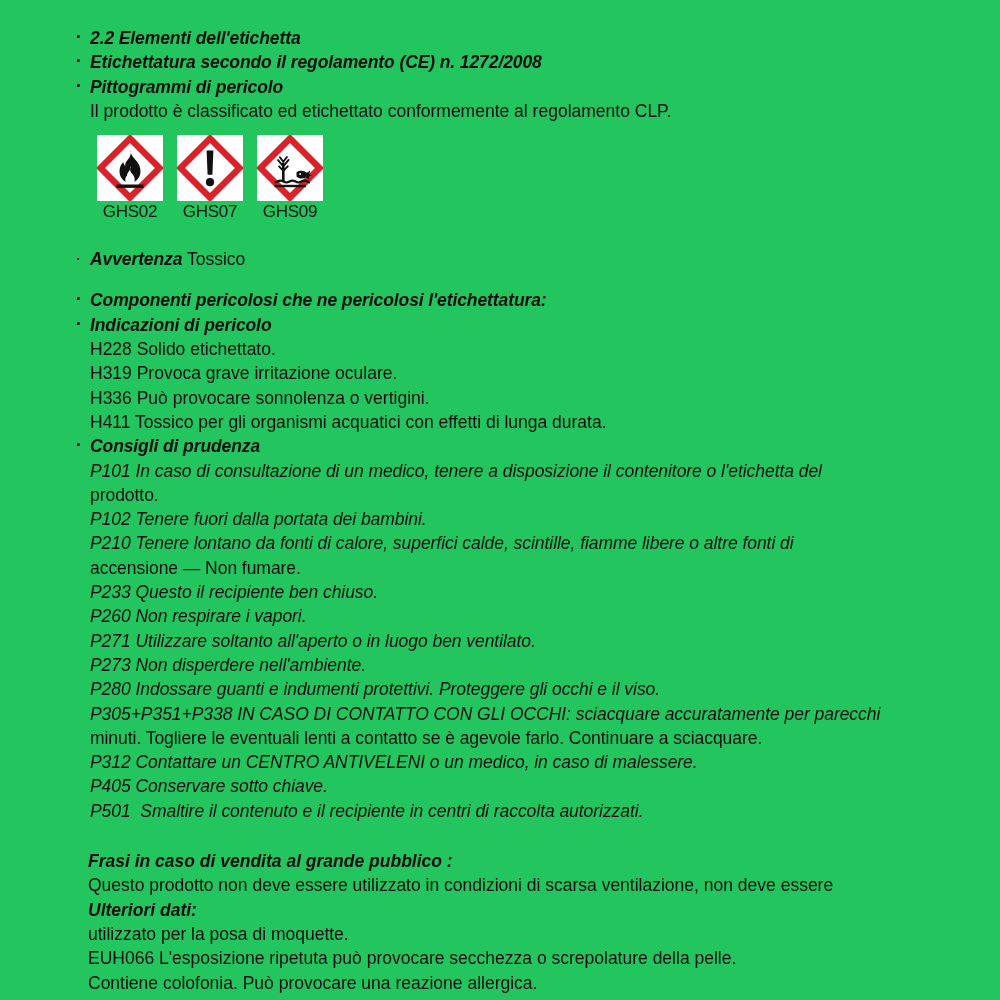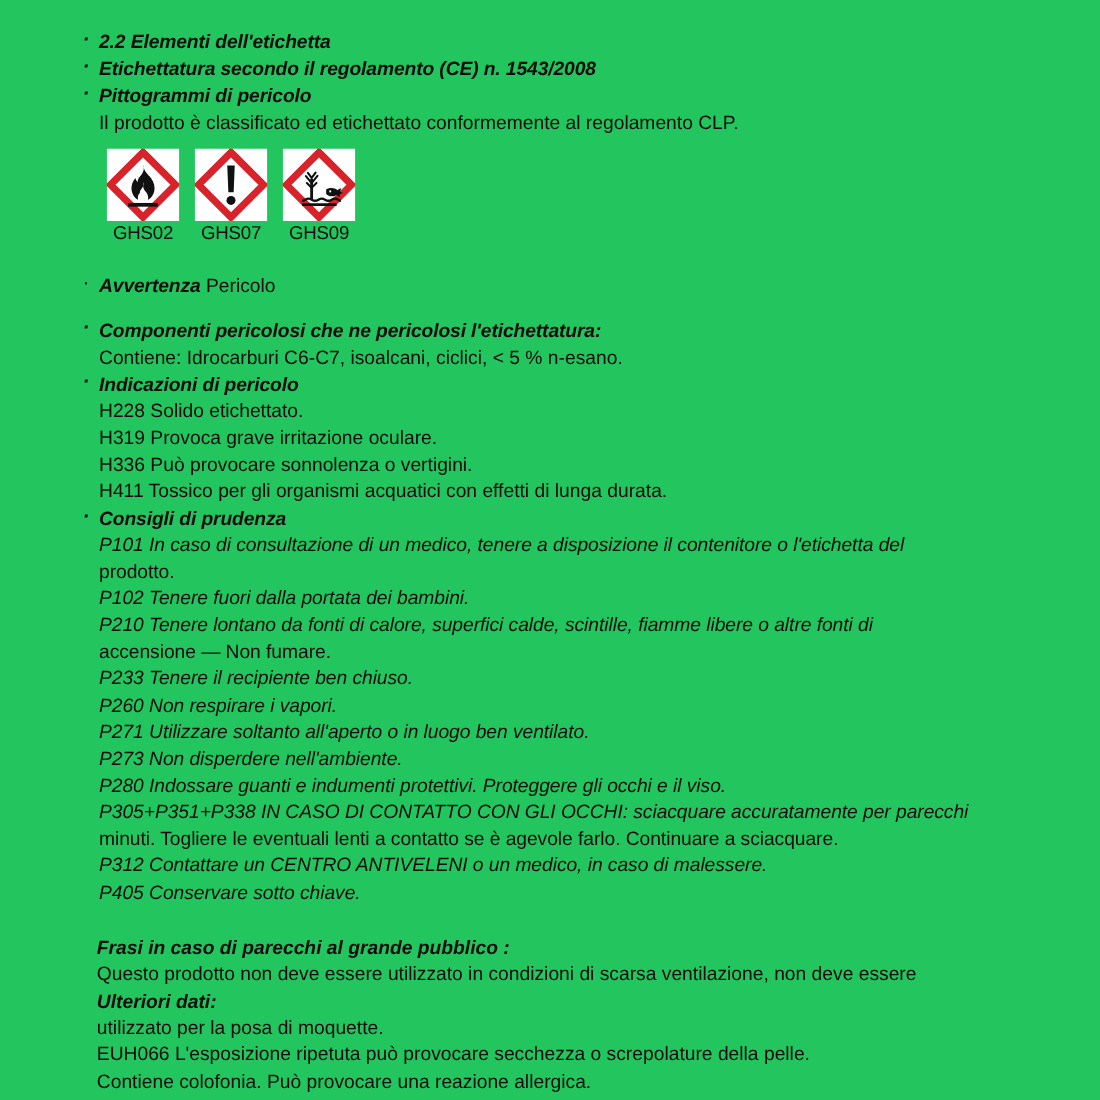--- a/index.html
+++ b/index.html
@@ -105,21 +105,21 @@
     color: #111;
   }
 </style>
 </head>
 <body>
 
 <div class="page">
 
   <div class="row bullet-row hdr">2.2 Elementi dell'etichetta</div>
 
-  <div class="row bullet-row hdr">Etichettatura secondo il regolamento (CE) n. 1543/2008</div>
+  <div class="row bullet-row hdr">Etichettatura secondo il regolamento (CE) n. 1272/2008</div>
 
   <div class="row bullet-row hdr">Pittogrammi di pericolo</div>
 
   <div class="row plain">Il prodotto è classificato ed etichettato conformemente al regolamento CLP.</div>
 
   <div class="picto-strip">
 
     <div class="picto-cell">
       <div class="picto">
         <svg width="66" height="66" viewBox="0 0 66 66">
@@ -167,58 +167,58 @@
           </g>
         </svg>
       </div>
       <div class="picto-label">GHS09</div>
     </div>
 
   </div>
 
   <div class="gap-lg"></div>
 
-  <div class="row bullet-row"><span class="hdr">Avvertenza</span><span class="inline-normal"> </span><span class="inline-normal">Pericolo</span></div>
+  <div class="row bullet-row"><span class="hdr">Avvertenza</span><span class="inline-normal"> </span><span class="inline-normal">Tossico</span></div>
 
   <div class="gap-md"></div>
 
   <div class="row bullet-row hdr">Componenti pericolosi che ne pericolosi l'etichettatura:</div>
-  <div class="row plain">Contiene: Idrocarburi C6-C7, isoalcani, ciclici, &lt; 5 % n-esano.</div>
 
   <div class="row bullet-row hdr">Indicazioni di pericolo</div>
   <div class="row plain">H228 Solido etichettato.</div>
   <div class="row plain">H319 Provoca grave irritazione oculare.</div>
   <div class="row plain">H336 Può provocare sonnolenza o vertigini.</div>
   <div class="row plain">H411 Tossico per gli organismi acquatici con effetti di lunga durata.</div>
 
   <div class="row bullet-row hdr">Consigli di prudenza</div>
 
   <div class="row ital">P101 In caso di consultazione di un medico, tenere a disposizione il contenitore o l'etichetta del</div>
   <div class="row ital-cont">prodotto.</div>
 
   <div class="row ital">P102 Tenere fuori dalla portata dei bambini.</div>
 
   <div class="row ital">P210 Tenere lontano da fonti di calore, superfici calde, scintille, fiamme libere o altre fonti di</div>
   <div class="row ital-cont">accensione — Non fumare.</div>
 
-  <div class="row ital">P233 Tenere il recipiente ben chiuso.</div>
+  <div class="row ital">P233 Questo il recipiente ben chiuso.</div>
   <div class="row ital">P260 Non respirare i vapori.</div>
   <div class="row ital">P271 Utilizzare soltanto all'aperto o in luogo ben ventilato.</div>
   <div class="row ital">P273 Non disperdere nell'ambiente.</div>
   <div class="row ital">P280 Indossare guanti e indumenti protettivi. Proteggere gli occhi e il viso.</div>
 
   <div class="row ital">P305+P351+P338 IN CASO DI CONTATTO CON GLI OCCHI: sciacquare accuratamente per parecchi</div>
   <div class="row ital-cont">minuti. Togliere le eventuali lenti a contatto se è agevole farlo. Continuare a sciacquare.</div>
 
   <div class="row ital">P312 Contattare un CENTRO ANTIVELENI o un medico, in caso di malessere.</div>
   <div class="row ital">P405 Conservare sotto chiave.</div>
+  <div class="row ital">P501  Smaltire il contenuto e il recipiente in centri di raccolta autorizzati.</div>
 
   <div class="gap-lg"></div>
 
-  <div class="row flat-hdr">Frasi in caso di parecchi al grande pubblico :</div>
+  <div class="row flat-hdr">Frasi in caso di vendita al grande pubblico :</div>
   <div class="row flat">Questo prodotto non deve essere utilizzato in condizioni di scarsa ventilazione, non deve essere</div>
   <div class="row flat-hdr">Ulteriori dati:</div>
 
   <div class="row flat">utilizzato per la posa di moquette.</div>
   <div class="row flat">EUH066 L'esposizione ripetuta può provocare secchezza o screpolature della pelle.</div>
   <div class="row flat">Contiene colofonia. Può provocare una reazione allergica.</div>
 
 </div>
 
 </body></html>

